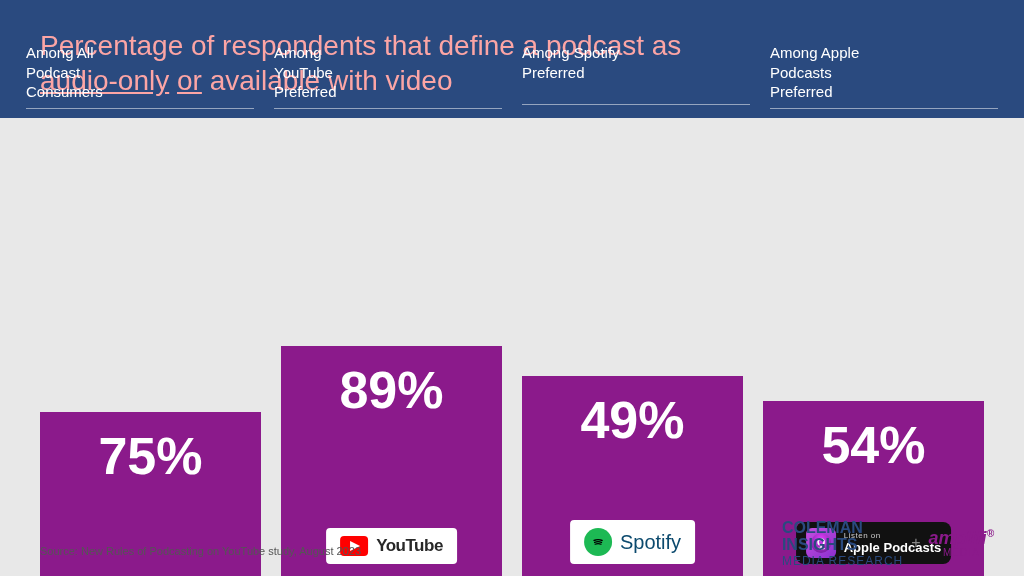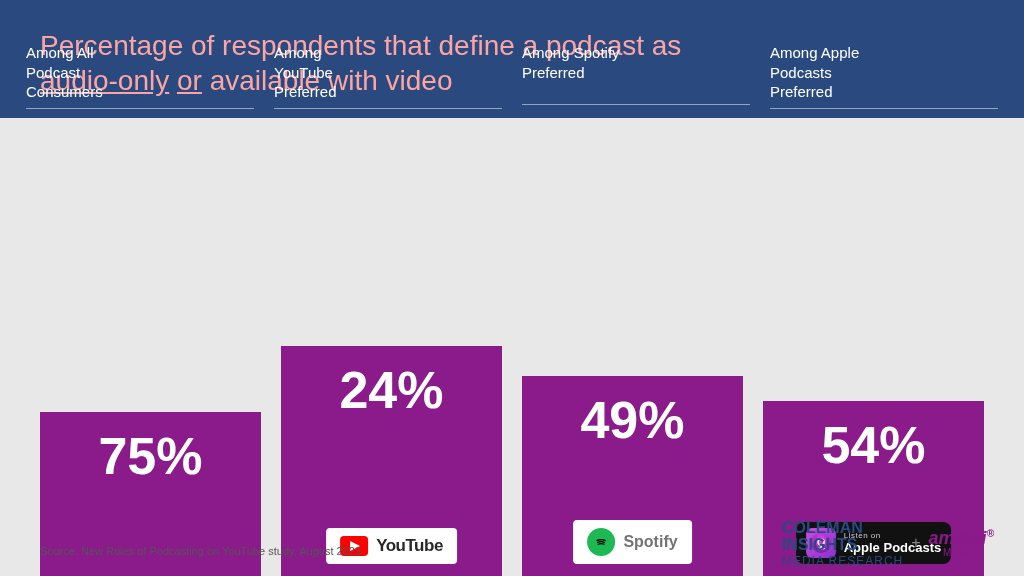--- a/index.html
+++ b/index.html
@@ -187,23 +187,23 @@
       background: #1db954;
       border-radius: 50%;
       display: flex;
       align-items: center;
       justify-content: center;
       flex-direction: column;
       gap: 2px;
     }
 
     .spotify-text {
-      font-size: 16px;
-      font-weight: 700;
-      color: #737373;
+      font-size: 20px;
+      font-weight: 400;
+      color: #0c4a6e;
     }
 
     
     .apple-logo-container {
       background: #111;
       border-radius: 8px;
       padding: 6px 10px;
       display: flex;
       align-items: center;
       gap: 8px;
@@ -344,21 +344,21 @@
     <div class="bars-row">
 
       <div class="bar-col">
         <div class="bar-box medium">
           <span class="bar-percentage">75%</span>
         </div>
       </div>
 
       <div class="bar-col">
         <div class="bar-box tall">
-          <span class="bar-percentage">24%</span>
+          <span class="bar-percentage">89%</span>
           <div class="logo-container">
             <div class="youtube-logo">
               <div class="yt-icon">
                 <div class="yt-triangle"></div>
               </div>
               <span class="yt-text">YouTube</span>
             </div>
           </div>
         </div>
       </div>

